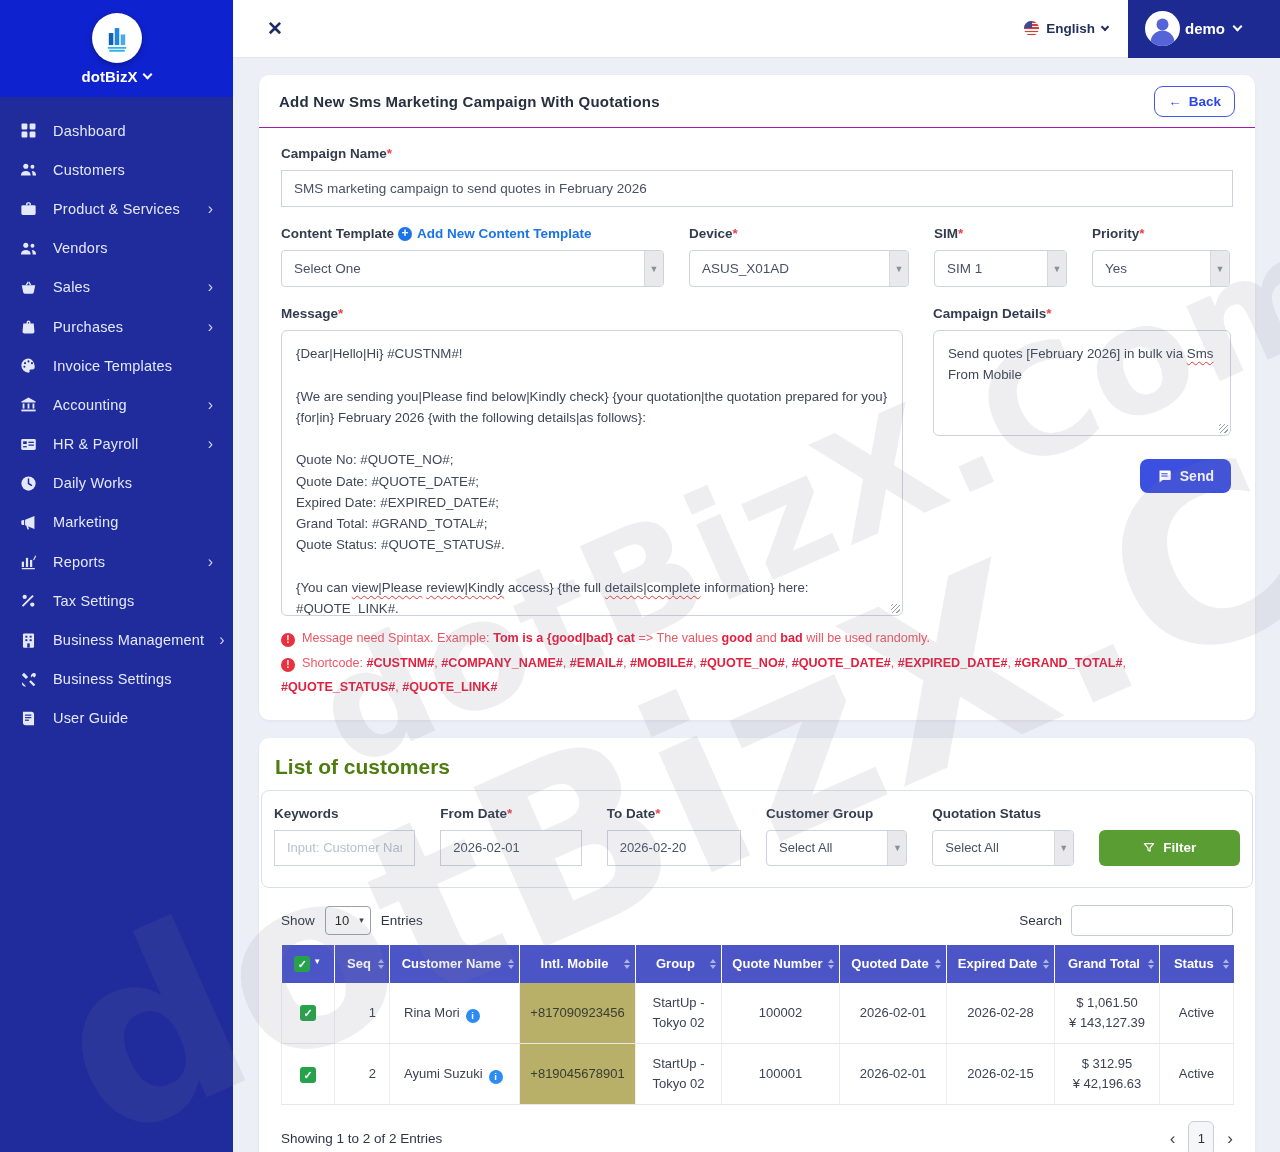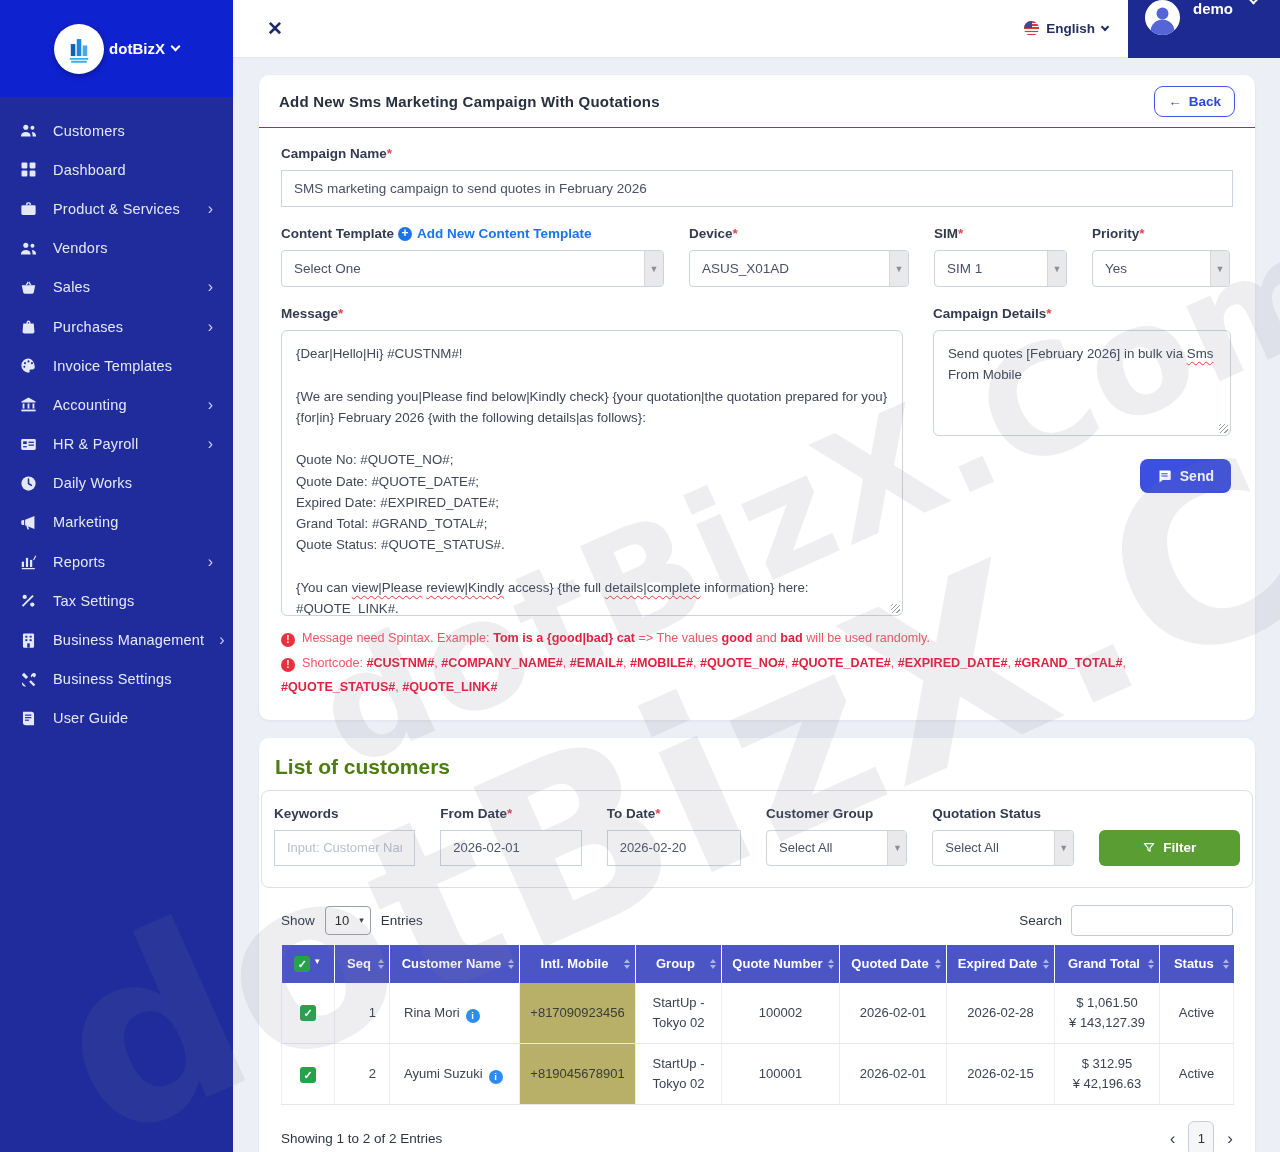--- a/index.html
+++ b/index.html
@@ -1,39 +1,39 @@
 <!DOCTYPE html>
 <html><head>
 <meta charset="utf-8">
 <style>
   *{box-sizing:border-box;margin:0;padding:0}
   html,body{width:1280px;height:1152px}
   body{position:relative;overflow:hidden;background:#edeff7;font-family:"Liberation Sans",sans-serif}
 
   
   .sidebar{position:absolute;left:0;top:0;width:233px;height:1152px;background:#202c9b;z-index:2}
-  .sidebar-head{height:97px;background:#0f22d0;display:flex;flex-direction:row;align-items:center;justify-content:center;gap:5px;cursor:pointer}
+  .sidebar-head{height:97px;background:#0f22d0;display:flex;flex-direction:column;align-items:center;justify-content:center;gap:5px;cursor:pointer}
   .logo-circle{width:50px;height:50px;border-radius:50%;background:#fff;display:flex;align-items:center;justify-content:center;box-shadow:0 2px 6px rgba(0,0,30,.35)}
   .brand-row{display:flex;align-items:center;gap:7px;color:#fff;font-weight:bold;font-size:15px}
   .chev-css{width:7px;height:7px;border-right:2px solid currentColor;border-bottom:2px solid currentColor;transform:rotate(45deg);margin-top:-4px;display:inline-block}
   .nav{padding:14px 0}
   .nav-item{display:flex;align-items:center;height:39.2px;padding:0 20px 0 19px;color:#e4e8fb;font-size:14.5px;gap:15px;cursor:pointer}
   .nav-item .icon{width:19px;height:19px;display:flex;color:#e4e8fb;flex:none}
   .nav-item .icon svg{width:19px;height:19px}
   .nav-lbl{white-space:nowrap;letter-spacing:.2px}
   .nav-item .chev{margin-left:auto;color:#c9cff4;font-size:16px;line-height:1}
 
   
   .topbar{position:absolute;left:233px;top:0;right:0;height:58px;background:#fff;border-bottom:1px solid #e3e6f0;display:flex;align-items:center;z-index:3}
   .close-x{margin-left:34px;font-size:19px;color:#1f2c66;cursor:pointer;font-weight:bold}
   .lang{margin-left:auto;display:flex;align-items:center;gap:7px;color:#23305f;font-weight:bold;font-size:13.5px;margin-right:20px;cursor:pointer}
   .flag{width:15px;height:15px;border-radius:50%;overflow:hidden;position:relative;background:repeating-linear-gradient(#c94040 0 1.6px,#f4f1ee 1.6px 3.2px);flex:none}
   .flag::before{content:"";position:absolute;left:0;top:0;width:8px;height:7px;background:#3c4a8f}
   .lang .chev-css{color:#23305f;width:6px;height:6px}
-  .user-box{width:152px;height:58px;background:#1c2a92;display:flex;align-items:flex-start;gap:13px;padding-left:17px;cursor:pointer;flex:none}
+  .user-box{width:152px;height:58px;background:#1c2a92;display:flex;align-items:center;gap:5px;padding-left:17px;cursor:pointer;flex:none}
   .avatar{width:35px;height:35px;border-radius:50%;background:#fff;overflow:hidden;flex:none;display:flex;align-items:center;justify-content:center}
   .avatar svg{width:35px;height:35px}
   .user-name{color:#fff;font-weight:bold;font-size:15px}
   .user-box .chev-css{color:#fff;margin-left:4px}
 
   
   .content{position:absolute;left:233px;top:58px;right:0;bottom:0;padding:17px 25px 0 26px;z-index:1}
   .panel{background:#fff;border-radius:10px;box-shadow:0 1px 3px rgba(25,35,80,.06)}
   .panel-hd{display:flex;align-items:center;justify-content:space-between;padding:10px 20px;border-bottom:1px solid #a21caf;min-height:53px}
   .panel-title{font-size:15px;font-weight:bold;color:#27303f;letter-spacing:.2px}
@@ -130,38 +130,38 @@
     </div>
     <div class="brand-row">
       <span>dotBizX</span>
       <span class="chev-css"></span>
     </div>
   </div>
   <nav class="nav" id="nav">
       <div class="nav-item">
         <span class="icon">
           <svg viewBox="0 0 24 24" fill="currentColor">
+            <rect x="3.2" y="3.2" width="7.4" height="7.4" rx="1.3"></rect>
+            <rect x="13.4" y="3.2" width="7.4" height="7.4" rx="1.3"></rect>
+            <rect x="3.2" y="13.4" width="7.4" height="7.4" rx="1.3"></rect>
+            <rect x="13.4" y="13.4" width="7.4" height="7.4" rx="1.3"></rect>
+          </svg>
+        </span>
+        <span class="nav-lbl">Dashboard</span>
+      </div>
+      <div class="nav-item">
+        <span class="icon">
+          <svg viewBox="0 0 24 24" fill="currentColor">
             <circle cx="8.6" cy="7.8" r="3.2"></circle>
             <path d="M2.5 19c0-3.4 2.9-5.1 6.1-5.1s6.1 1.7 6.1 5.1v.5H2.5z"></path>
             <circle cx="17" cy="8.6" r="2.5"></circle>
             <path d="M16.2 14c2.9.3 5.3 1.8 5.3 4.7v.8h-4.3c0-2.3-.3-4.1-1-5.5z"></path>
           </svg>
         </span>
         <span class="nav-lbl">Customers</span>
-      </div>
-      <div class="nav-item">
-        <span class="icon">
-          <svg viewBox="0 0 24 24" fill="currentColor">
-            <rect x="3.2" y="3.2" width="7.4" height="7.4" rx="1.3"></rect>
-            <rect x="13.4" y="3.2" width="7.4" height="7.4" rx="1.3"></rect>
-            <rect x="3.2" y="13.4" width="7.4" height="7.4" rx="1.3"></rect>
-            <rect x="13.4" y="13.4" width="7.4" height="7.4" rx="1.3"></rect>
-          </svg>
-        </span>
-        <span class="nav-lbl">Dashboard</span>
       </div>
       <div class="nav-item">
         <span class="icon">
           <svg viewBox="0 0 24 24" fill="currentColor">
             <path d="M9 8V6.1C9 4.9 10 4 11.2 4h1.6C14 4 15 4.9 15 6.1V8h-1.8V6.2c0-.2-.2-.4-.4-.4h-1.6c-.2 0-.4.2-.4.4V8z"></path>
             <rect x="3" y="7.8" width="18" height="12.4" rx="1.8"></rect>
           </svg>
         </span>
         <span class="nav-lbl">Product &amp; Services</span>
         <span class="chev">›</span>

